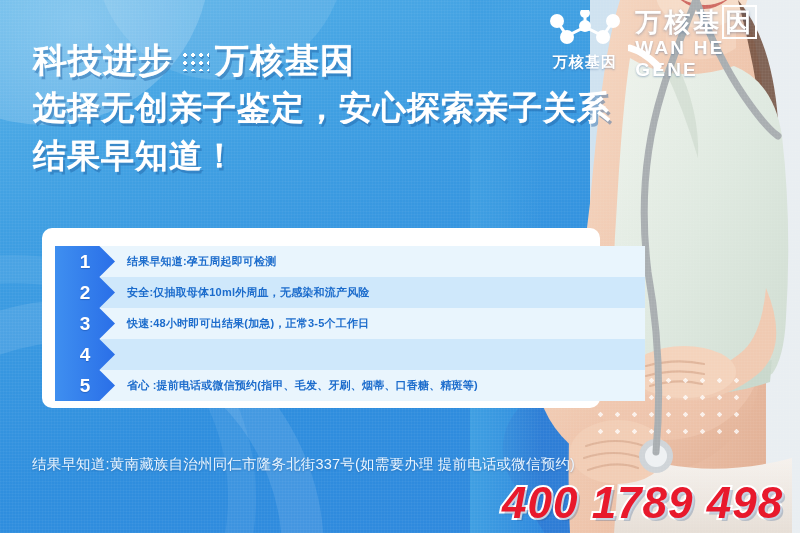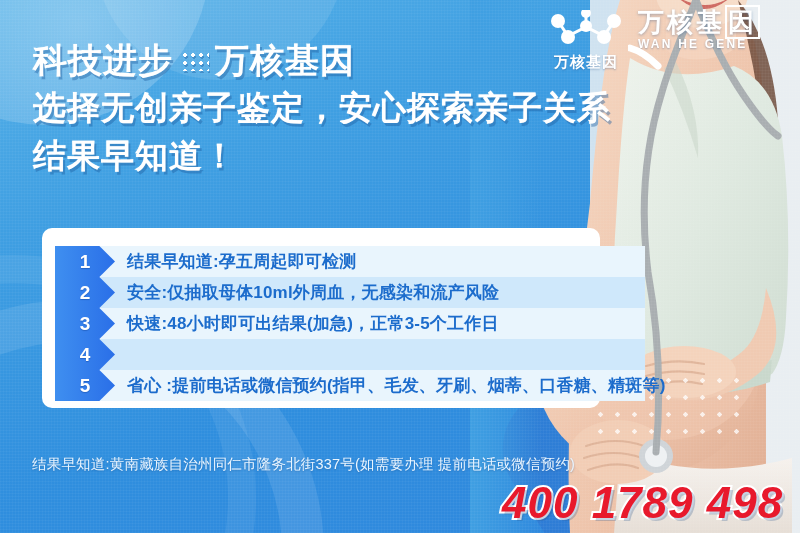--- a/index.html
+++ b/index.html
@@ -56,21 +56,21 @@
   .logo-mark{width:92px;text-align:center;padding-top:6px;}
   .logo-mark svg{display:block;margin:0 auto;}
   .logo-mark-text{
     color:#fff;font-size:15px;font-weight:bold;letter-spacing:1px;margin-top:1px;
     text-shadow:0 1px 2px rgba(20,70,130,.35);
   }
   .logo-right{padding-left:6px;padding-top:4px;}
   .logo-cn{color:#fff;font-size:26px;font-weight:bold;letter-spacing:3px;line-height:1.08;
     text-shadow:0 1px 3px rgba(20,70,130,.35);}
   .logo-cn .boxed{border:2px solid #fff;padding:0 1px;}
-  .logo-en{color:#fff;font-size:12px;font-weight:bold;letter-spacing:2.2px;margin-top:1px;
+  .logo-en{color:#fff;font-size:19px;font-weight:bold;letter-spacing:2.2px;margin-top:1px;
     text-shadow:0 1px 2px rgba(20,70,130,.35);}
   .logo-swish{position:absolute;left:628px;top:44px;}
   
   .headline{position:absolute;left:33px;top:40px;width:640px;}
   .hl-line{
     color:#fff;font-weight:bold;white-space:nowrap;
     text-shadow:2px 3px 0 rgba(28,92,160,.42), 0 0 1px rgba(255,255,255,.7);
     letter-spacing:1px;
   }
   .hl1{font-size:34px;line-height:40px;display:flex;align-items:center;}
@@ -93,21 +93,21 @@
   .row .badge{
     position:relative;z-index:2;width:60px;height:31px;flex:0 0 60px;
     color:#fff;font-size:19px;font-weight:bold;
     display:flex;align-items:center;justify-content:center;
     background:linear-gradient(90deg,#3f8ff0 0%,#2a6fe8 100%);
     clip-path:polygon(0 0, 74% 0, 100% 50%, 74% 100%, 0 100%);
     text-shadow:0 1px 1px rgba(0,40,110,.3);
   }
   .row .txt{
     position:relative;z-index:2;padding-left:12px;color:#1763c4;
-    font-size:17px;font-weight:bold;white-space:nowrap;letter-spacing:.2px;
+    font-size:11px;font-weight:bold;white-space:nowrap;letter-spacing:.2px;
   }
   .row.odd .bar{background:#e9f5fd;}
   .row.even .bar{background:#cfe8fb;}
   .row.odd .txt{color:#1c6ccc;}
   .row.even .txt{color:#1c6ccc;}
   
   .address{
     position:absolute;left:32px;top:455px;color:#eaf5ff;font-size:14.5px;font-weight:normal;
     white-space:nowrap;text-shadow:0 1px 2px rgba(20,70,130,.35);letter-spacing:.2px;
   }

